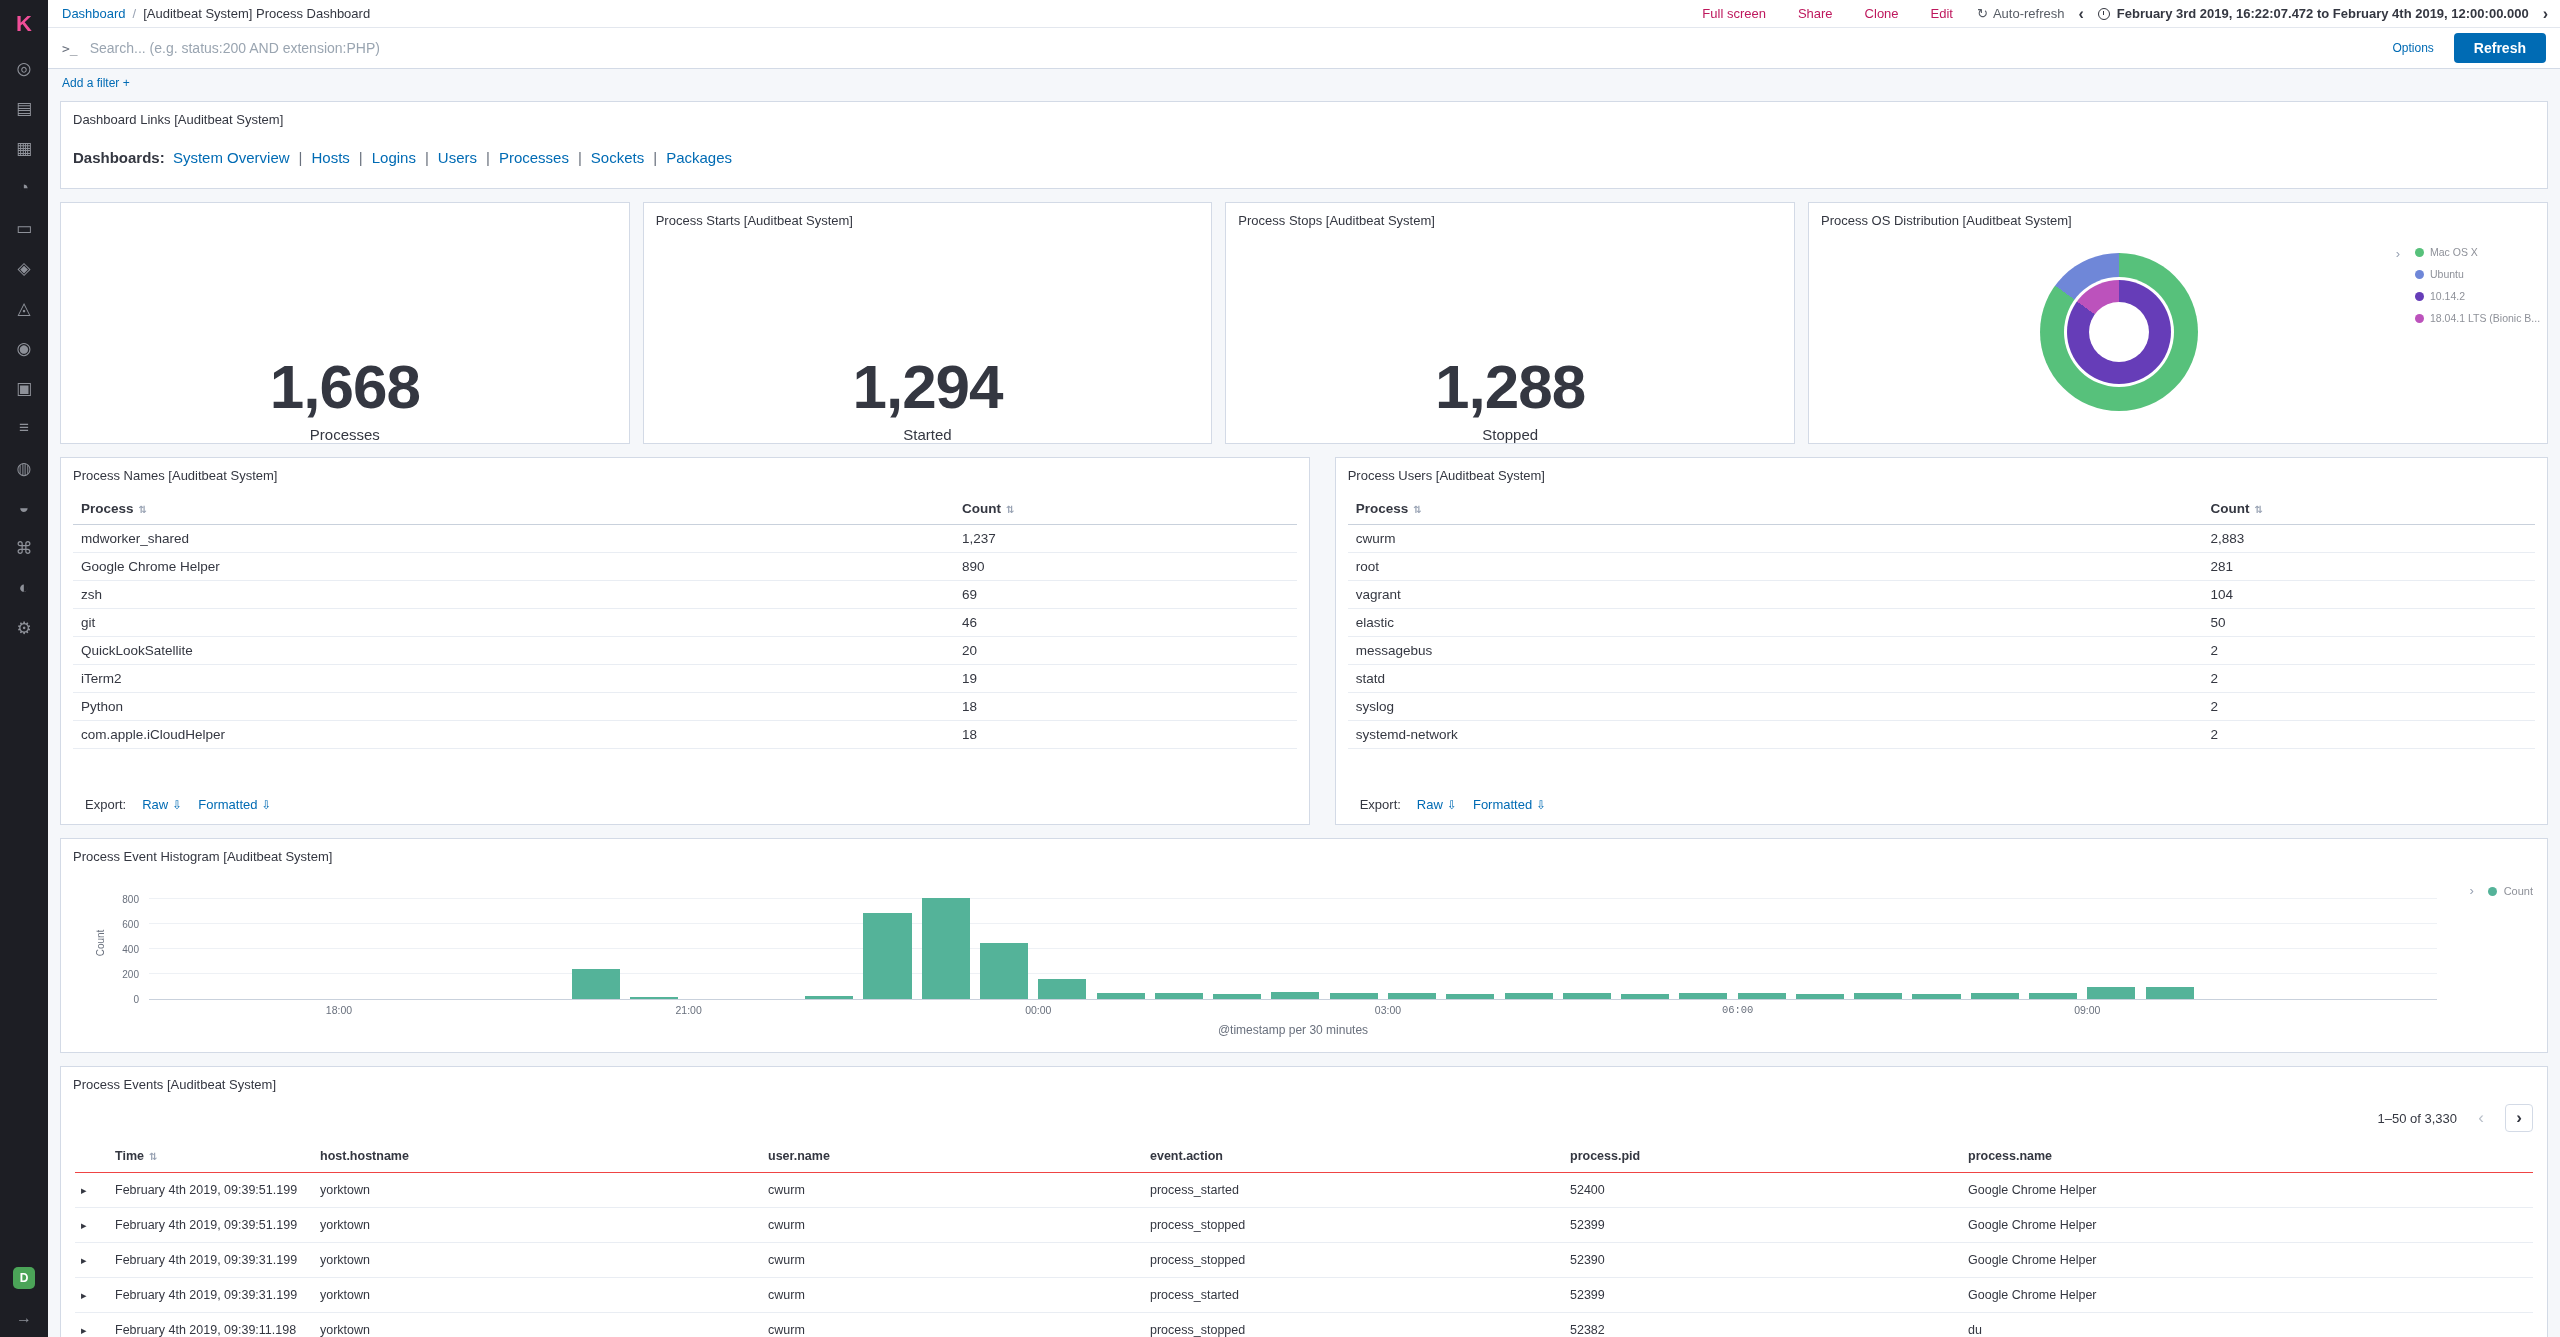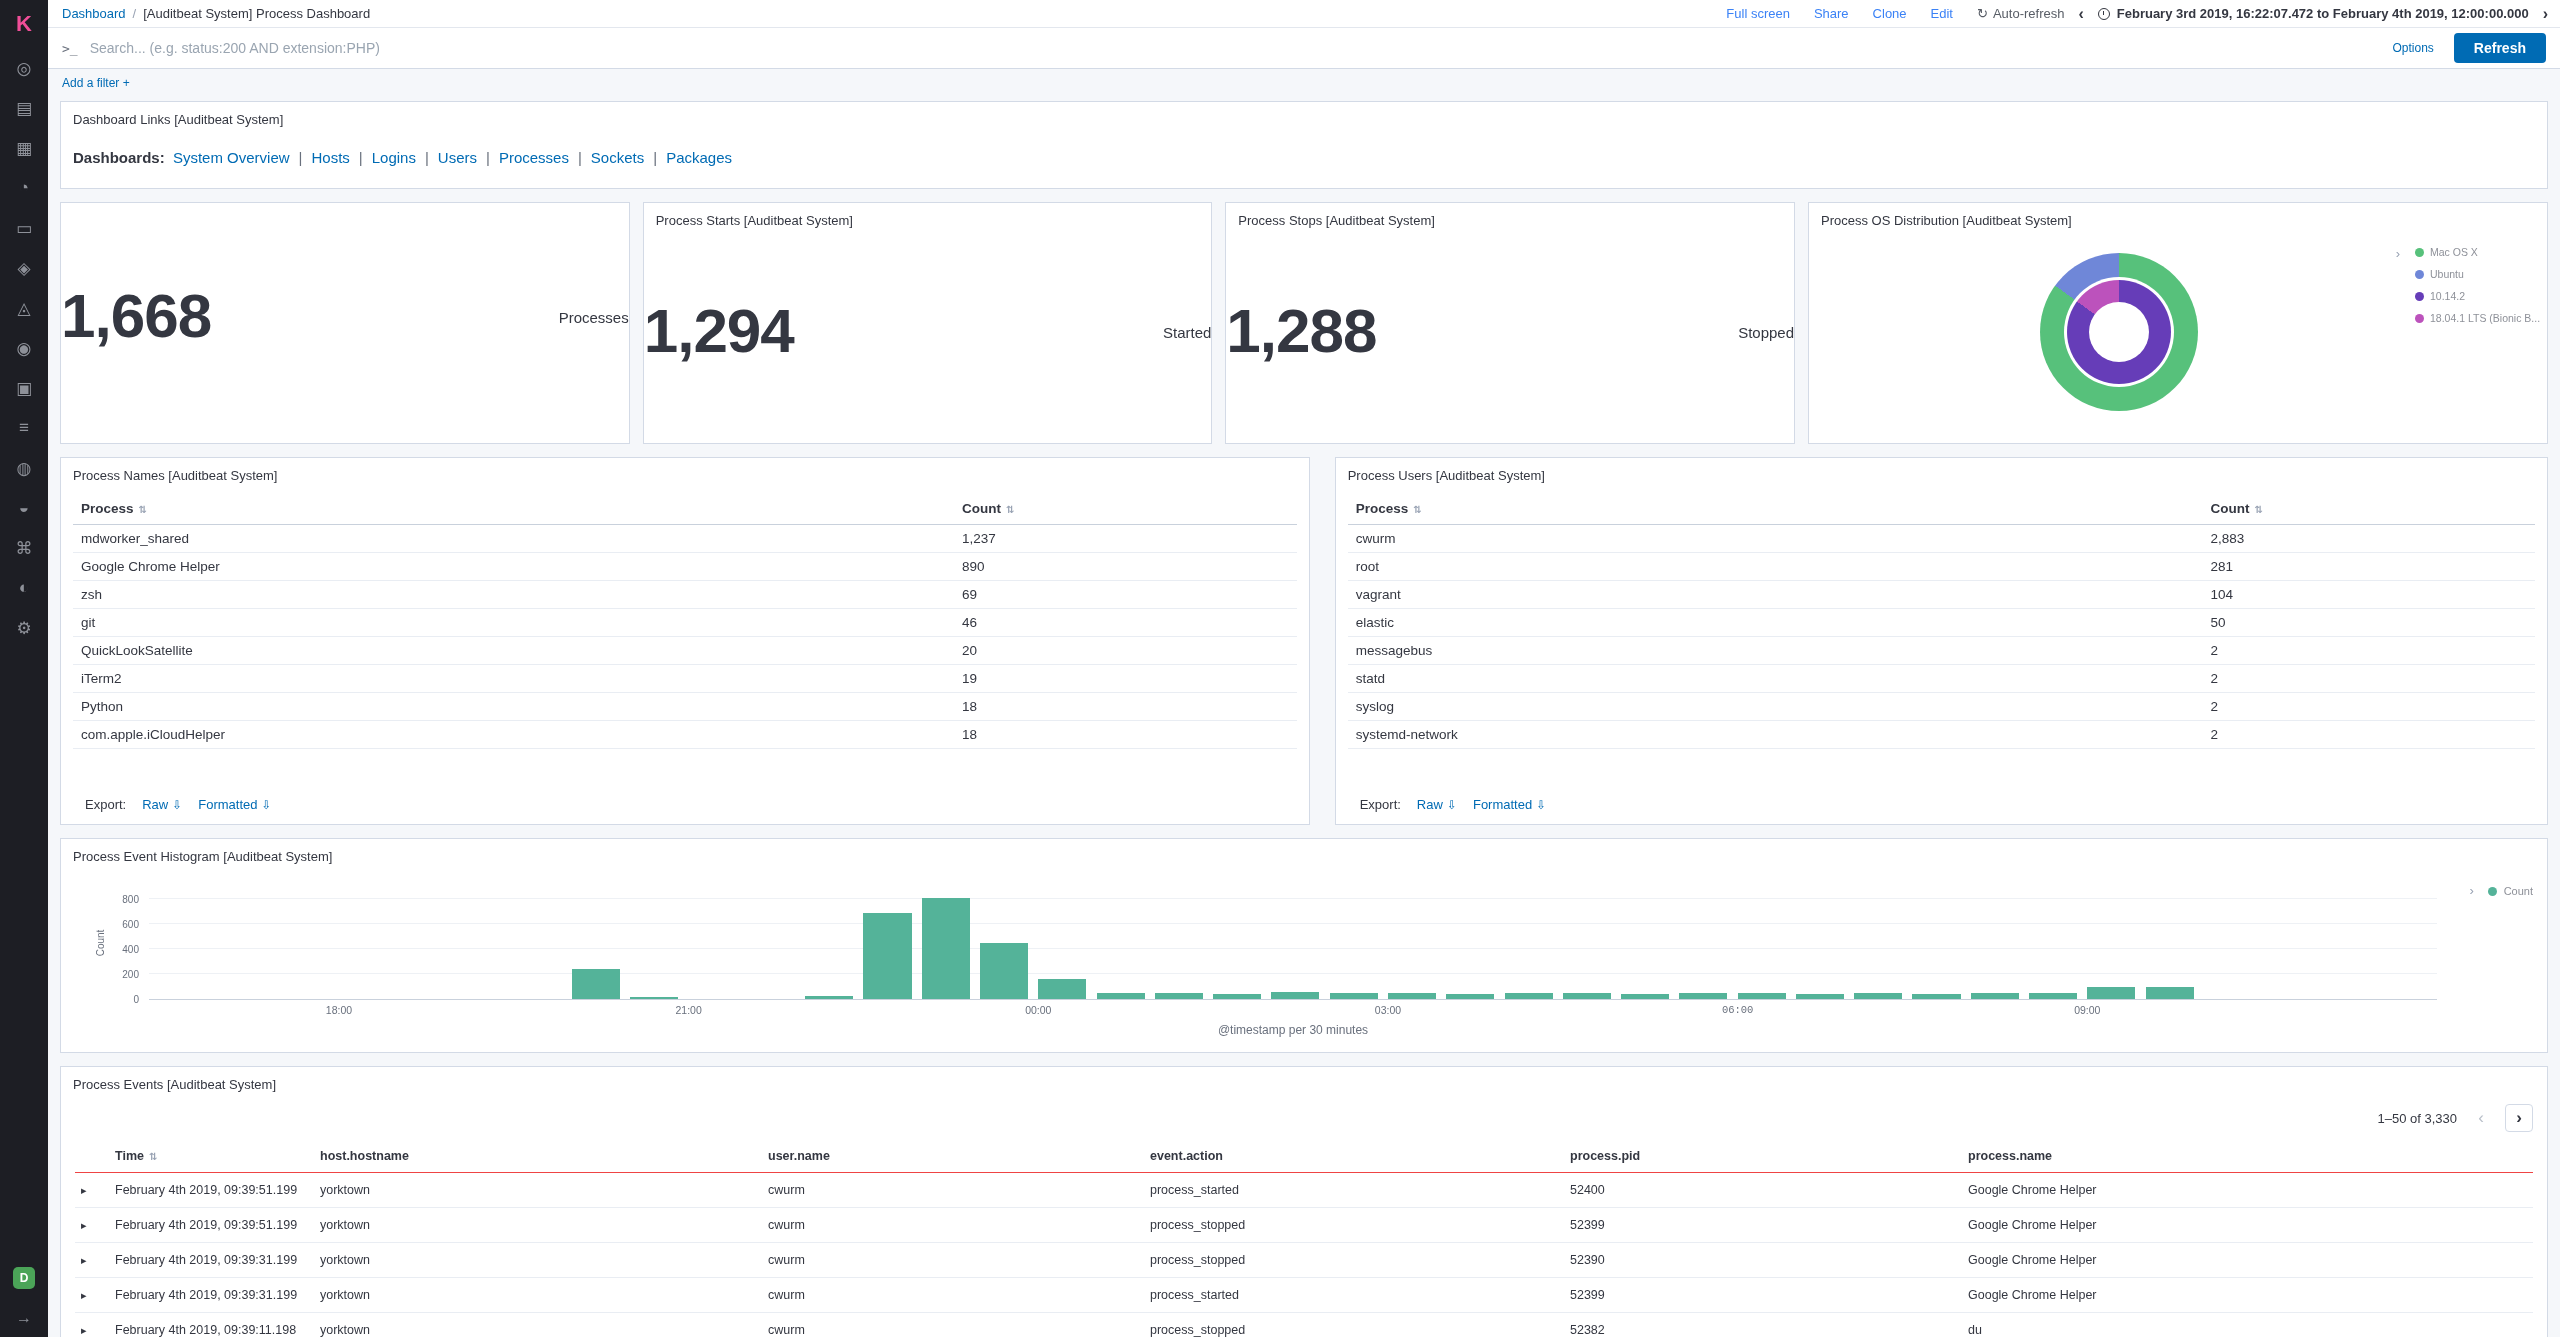--- a/index.html
+++ b/index.html
@@ -18,21 +18,21 @@
   .collapse-icon{color:#8e9199;font-size:16px;cursor:pointer}
 
   
   .main{flex:1;display:flex;flex-direction:column;background:#f5f7fa;min-width:0}
 
   .topnav{height:27px;background:#fff;display:flex;align-items:center;padding:0 10px 0 14px;font-size:13px;flex:0 0 27px}
   .breadcrumbs{display:flex;align-items:center;gap:7px}
   .breadcrumbs a{color:#006bb4}
   .breadcrumbs .sep{color:#98a2b3}
   .breadcrumbs .current{color:#343741}
-  .top-menu{margin-left:auto;display:flex;gap:24px;color:#3b82f6}
+  .top-menu{margin-left:auto;display:flex;gap:32px;color:#be185d}
   .menu-item{cursor:pointer}
   .auto-refresh{display:flex;align-items:center;gap:5px;color:#585d66;margin-left:24px;cursor:pointer}
   .chev{margin:0 14px;color:#343741;font-size:16px;font-weight:bold;cursor:pointer;line-height:1}
   .timerange{display:flex;align-items:center;gap:7px;font-weight:600;font-size:13px;color:#343741;cursor:pointer}
   .clock{width:12px;height:12px;border:1.5px solid #343741;border-radius:50%;position:relative;display:inline-block}
   .clock:after{content:"";position:absolute;left:4px;top:2px;width:1.5px;height:4px;background:#343741}
   .chev.last{margin-right:2px}
 
   .querybar{height:42px;background:#fff;border-top:1px solid #e3e7ee;border-bottom:1px solid #d3dae6;display:flex;align-items:center;padding:0 14px;gap:12px;flex:0 0 42px}
   .prompt{font-family:"DejaVu Sans Mono","Liberation Mono",monospace;color:#69707d;font-size:13px}
@@ -51,21 +51,21 @@
   
   .links-panel{flex:0 0 88px;height:88px}
   .links-content{padding:16px 12px 12px;font-size:15px}
   .links-content .lbl{font-weight:bold;color:#343741}
   .links-content a{color:#006bb4;margin:0 4px}
   .links-content .sep{color:#69707d;margin:0 5px}
 
   
   .metrics-row{display:flex;gap:13px;flex:0 0 242px;height:242px}
   .metric-panel{flex:1}
-  .metric-body{flex:1;display:flex;flex-direction:row;align-items:center;justify-content:space-between;margin-top:-16px}
+  .metric-body{flex:1;display:flex;flex-direction:column;align-items:center;justify-content:flex-end;margin-top:-16px}
   .metric-value{font-size:62px;font-weight:700;color:#343741;letter-spacing:-1px}
   .metric-label{font-size:15px;margin-top:4px;color:#343741}
 
   
   .os-panel{flex:1.3}
   .os-body{flex:1;position:relative}
   .donut{position:absolute;left:42%;top:47%;transform:translate(-50%,-50%);width:158px;height:158px}
   .donut div{position:absolute;border-radius:50%}
   .d-outer{inset:0}
   .d-gap{inset:24px;background:#fff}

